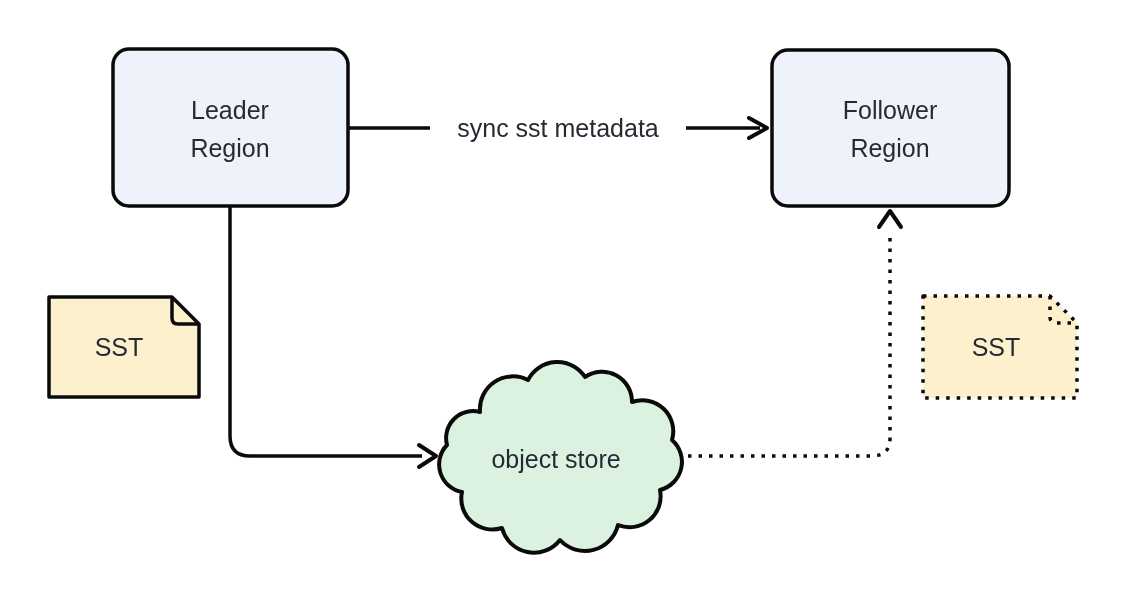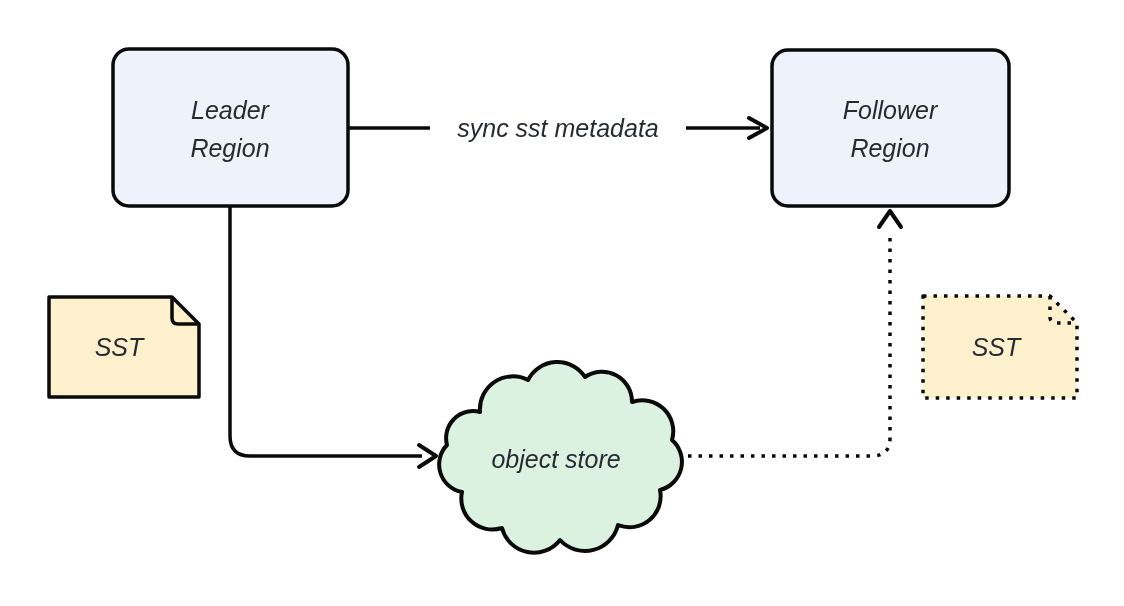--- a/index.html
+++ b/index.html
@@ -7,21 +7,20 @@
     padding: 0;
     background: #ffffff;
   }
   .stage {
     position: relative;
     width: 1124px;
     height: 606px;
     background: var(--background, #ffffff);
     overflow: hidden;
     font-family: "Liberation Sans", sans-serif;
-    font-style: italic;
   }
   svg { display: block; }
 
   .shape {
     stroke: var(--stroke_color, #0a0a0a);
     stroke-width: 3.5;
     stroke-linejoin: round;
   }
   .shape.thick { stroke-width: 4; }
   .no-fill { fill: none; }

